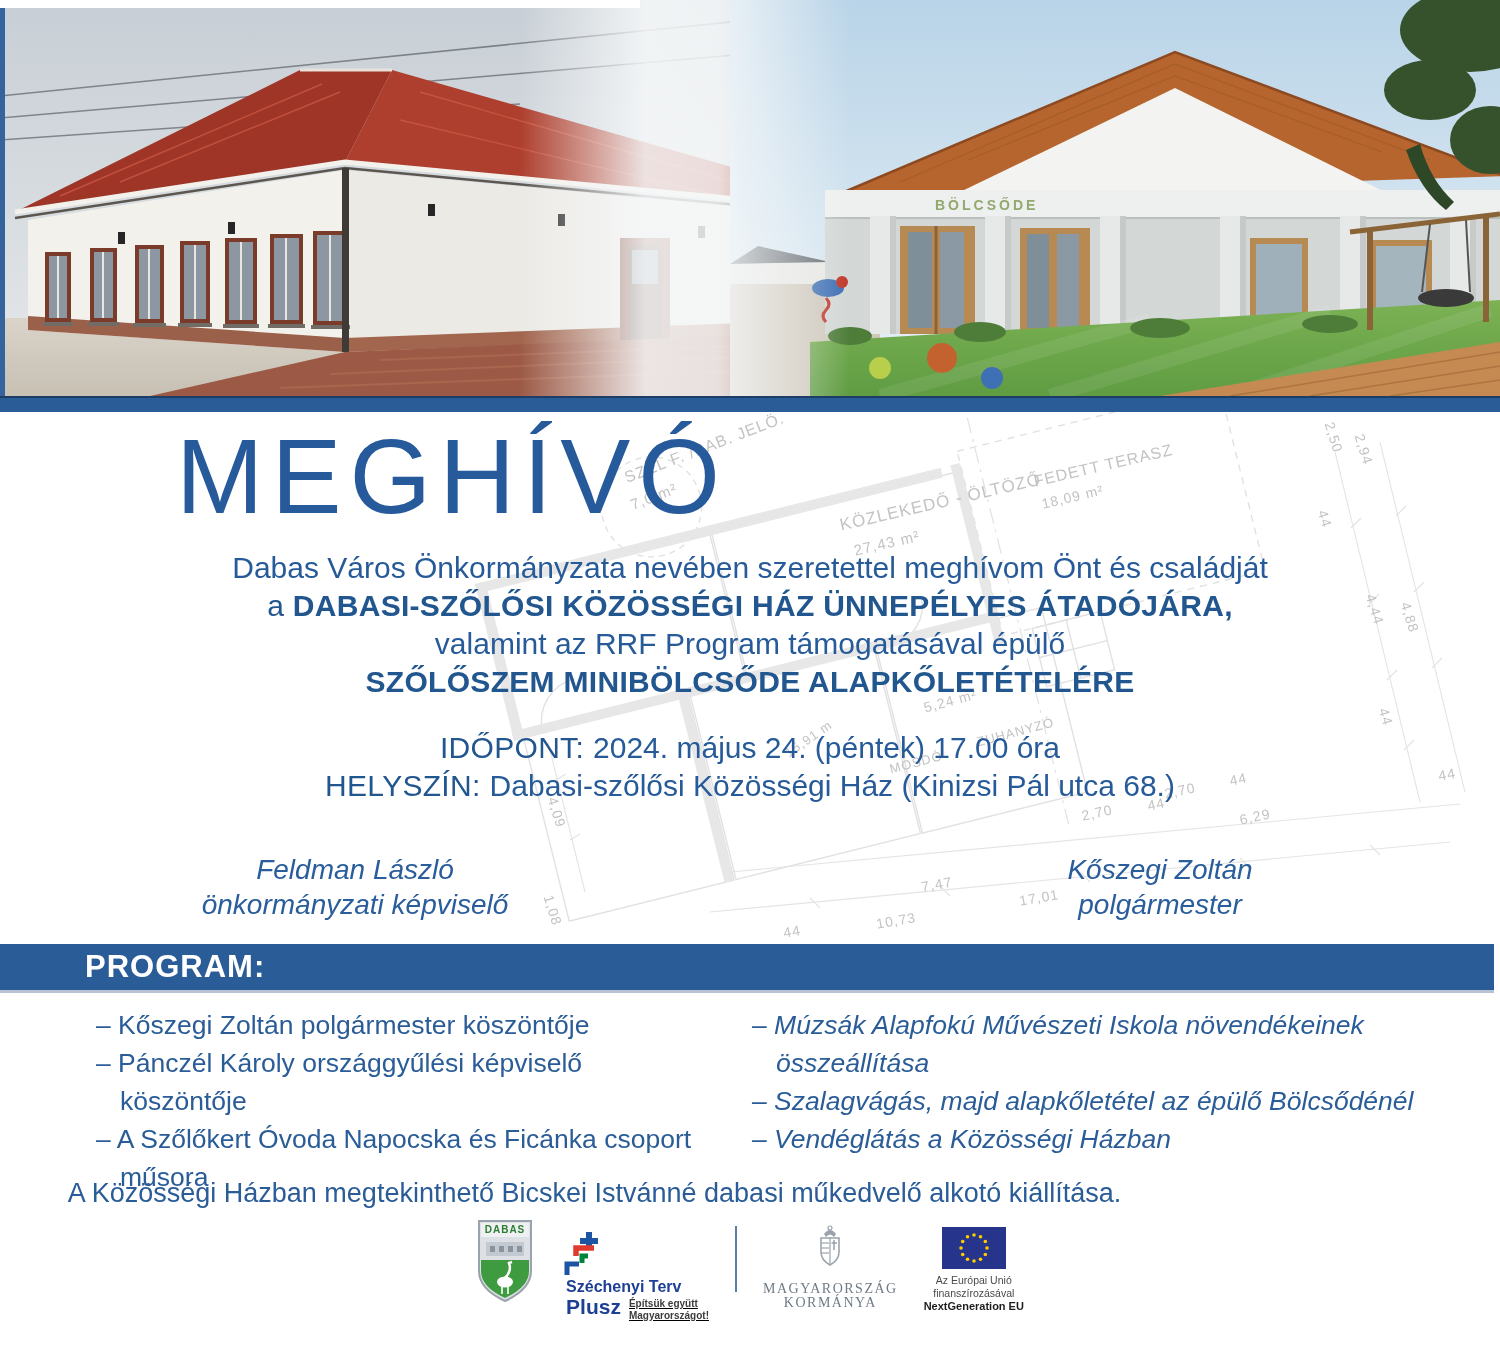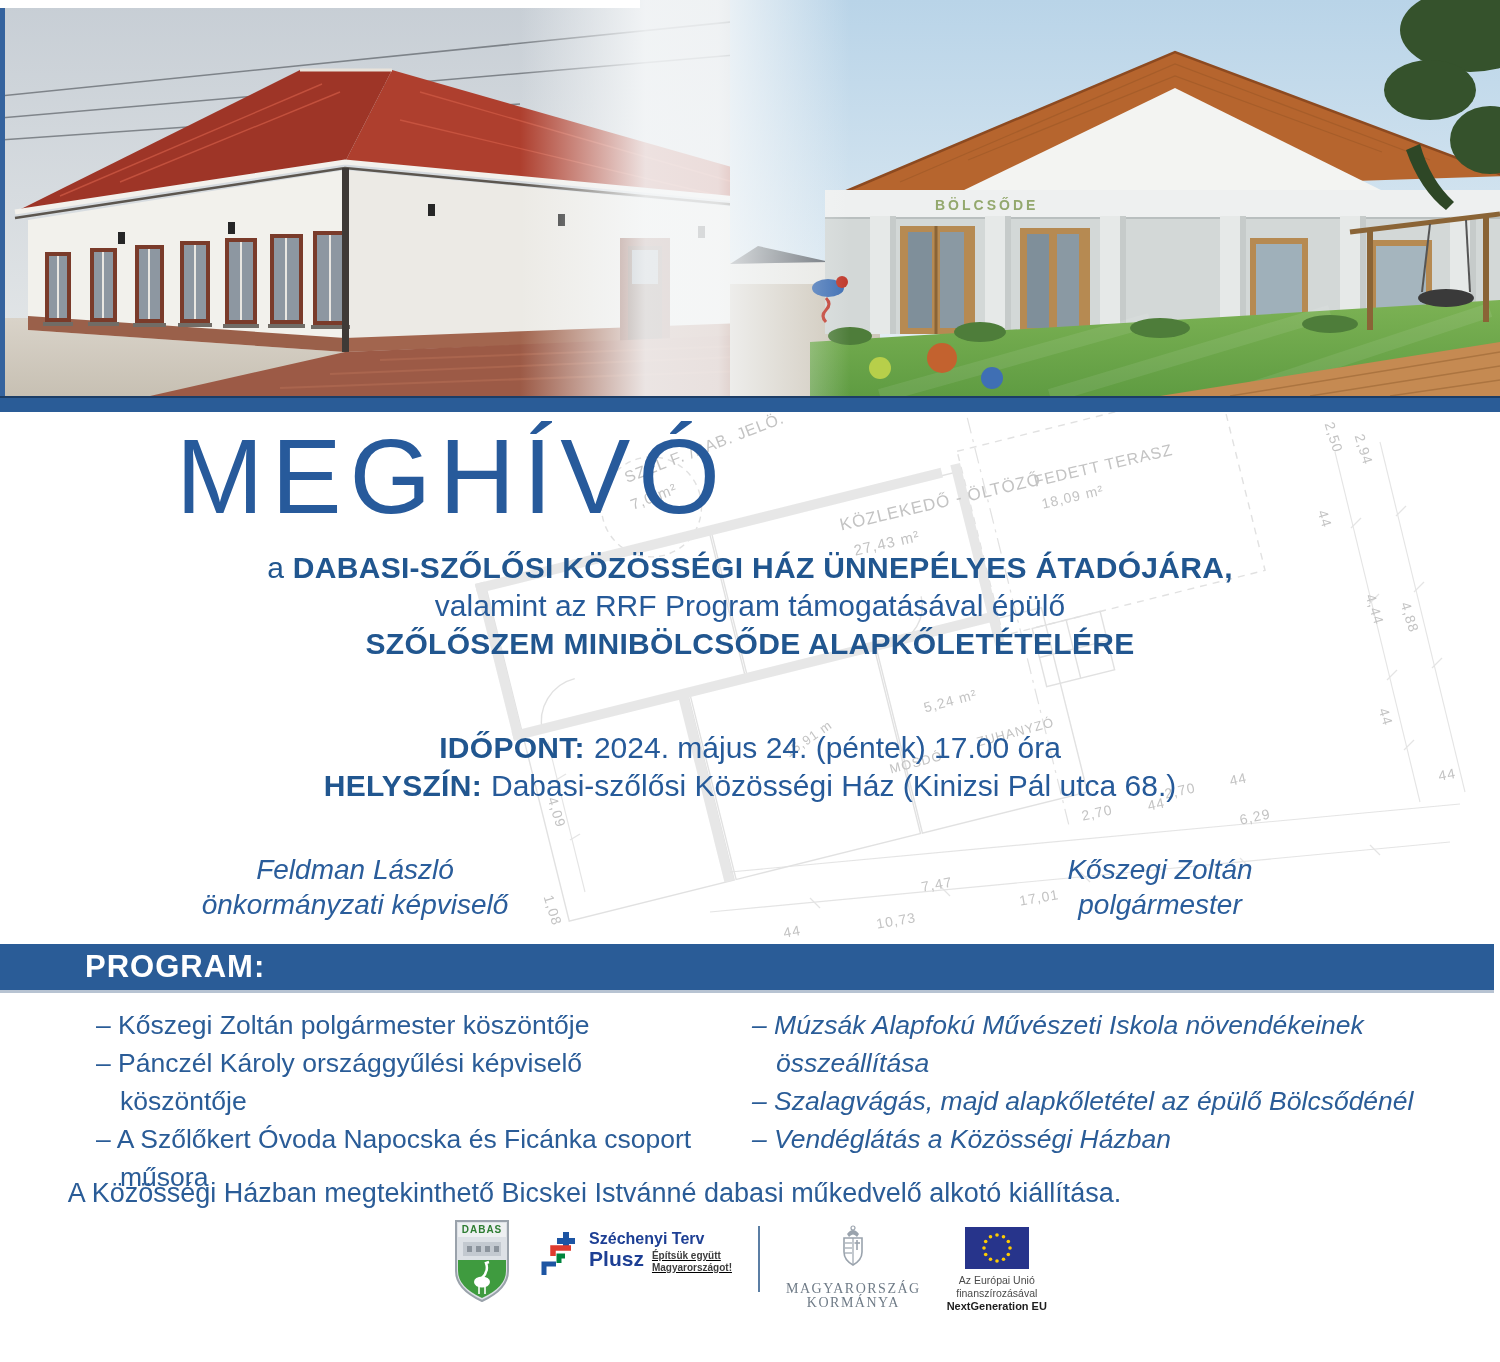--- a/index.html
+++ b/index.html
@@ -26,39 +26,39 @@
   .bp{position:absolute;color:#c3c3c3;font-size:15px;white-space:nowrap;transform-origin:left top;letter-spacing:1px;}
 
   
   .title{position:absolute;left:176px;top:424px;margin:0;font-size:105px;font-weight:400;
     letter-spacing:8px;color:#275a9b;line-height:1;}
   .lead{position:absolute;left:0;top:552px;width:1500px;text-align:center;color:#265a99;}
   .lead p{margin:0 0 7px 0;font-size:30px;line-height:31px;}
   .lead p.b{font-weight:700;font-size:30px;letter-spacing:.3px;color:#21568f;}
   .when-where{position:absolute;left:0;top:733px;width:1500px;text-align:center;color:#265a99;}
   .when-where p{margin:0 0 8px 0;font-size:30px;line-height:30px;}
-  .when-where strong{font-weight:700;color:#21568f;margin-right:9px;letter-spacing:.3px;}
+  .when-where strong{font-weight:400;color:#21568f;margin-right:9px;letter-spacing:.3px;}
   .sig{position:absolute;top:852px;text-align:center;color:#2a5d9b;font-style:italic;font-size:28px;line-height:35px;}
   .sig-left{left:170px;width:370px;}
   .sig-right{left:980px;width:360px;}
 
   
   .program-bar{position:absolute;left:0;top:944px;width:1494px;height:46px;background:#2a5c97;
     box-shadow:0 3px 0 #b7c3d2;}
   .program-bar span{position:absolute;left:85px;top:5px;color:#ffffff;font-weight:700;font-size:31px;letter-spacing:1px;}
   .program-col{position:absolute;top:1006px;margin:0;padding:0;list-style:none;color:#2a5c97;font-size:26.5px;line-height:38px;}
   .program-col li{padding-left:24px;text-indent:-24px;}
   .col-l{left:96px;width:600px;}
   .col-r{left:752px;width:680px;font-style:italic;}
   .footnote{position:absolute;left:0;top:1178px;width:1189px;margin:0;text-align:center;color:#2a5c97;font-size:27px;}
 
   
   .logos{position:absolute;left:0;top:1218px;width:1500px;display:flex;justify-content:center;align-items:flex-start;gap:26px;}
   .logo-item{display:flex;flex-direction:column;align-items:center;}
-  .szech{flex-direction:row;align-items:flex-start;margin-top:12px;}
+  .szech{flex-direction:column;align-items:flex-start;margin-top:12px;}
   .szech-text{margin-left:6px;}
   .szech-line1{font-weight:700;color:#1d3f94;font-size:16px;line-height:18px;}
   .szech-row2{display:flex;align-items:flex-start;}
   .szech-line2{font-weight:700;color:#1d3f94;font-size:21px;line-height:22px;}
   .szech-tags{margin-left:8px;margin-top:2px;text-decoration:underline;}
   .szech-tag{font-size:10px;font-weight:700;color:#3c3c3c;line-height:12px;}
   .logo-divider{width:2px;height:66px;background:#5b7ea4;margin-top:8px;}
   .gov{margin-top:6px;}
   .gov-text{font-family:"Liberation Serif",serif;color:#6f7b87;font-size:14px;letter-spacing:1.5px;line-height:14px;text-align:center;margin-top:12px;}
   .eu{margin-top:9px;}
@@ -404,20 +404,21 @@
     <span class="bp" style="left:875px;top:504px;transform:rotate(-10deg);font-size:14px;">10,73</span>
     <span class="bp" style="left:782px;top:513px;transform:rotate(-10deg);font-size:14px;">44</span>
     <span class="bp" style="left:560px;top:383px;transform:rotate(73deg);font-size:14px;">4,09</span>
     <span class="bp" style="left:556px;top:481px;transform:rotate(73deg);font-size:14px;">1,08</span>
     <span class="bp" style="left:1437px;top:356px;transform:rotate(-10deg);font-size:14px;">44</span>
   </div>
 
   <h1 class="title">MEGHÍVÓ</h1>
 
   <div class="lead">
+    <p>Dabas Város Önkormányzata nevében szeretettel meghívom Önt és családját</p>
     <p class="b"><span style="font-weight:400;">a </span><span>DABASI-SZŐLŐSI KÖZÖSSÉGI HÁZ ÜNNEPÉLYES ÁTADÓJÁRA,</span></p>
     <p>valamint az RRF Program támogatásával épülő</p>
     <p class="b">SZŐLŐSZEM MINIBÖLCSŐDE ALAPKŐLETÉTELÉRE</p>
   </div>
 
   <div class="when-where">
     <p><strong>IDŐPONT:</strong><span>2024. május 24. (péntek) 17.00 óra</span></p>
     <p><strong>HELYSZÍN:</strong><span>Dabasi-szőlősi Közösségi Ház (Kinizsi Pál utca 68.)</span></p>
   </div>
 

